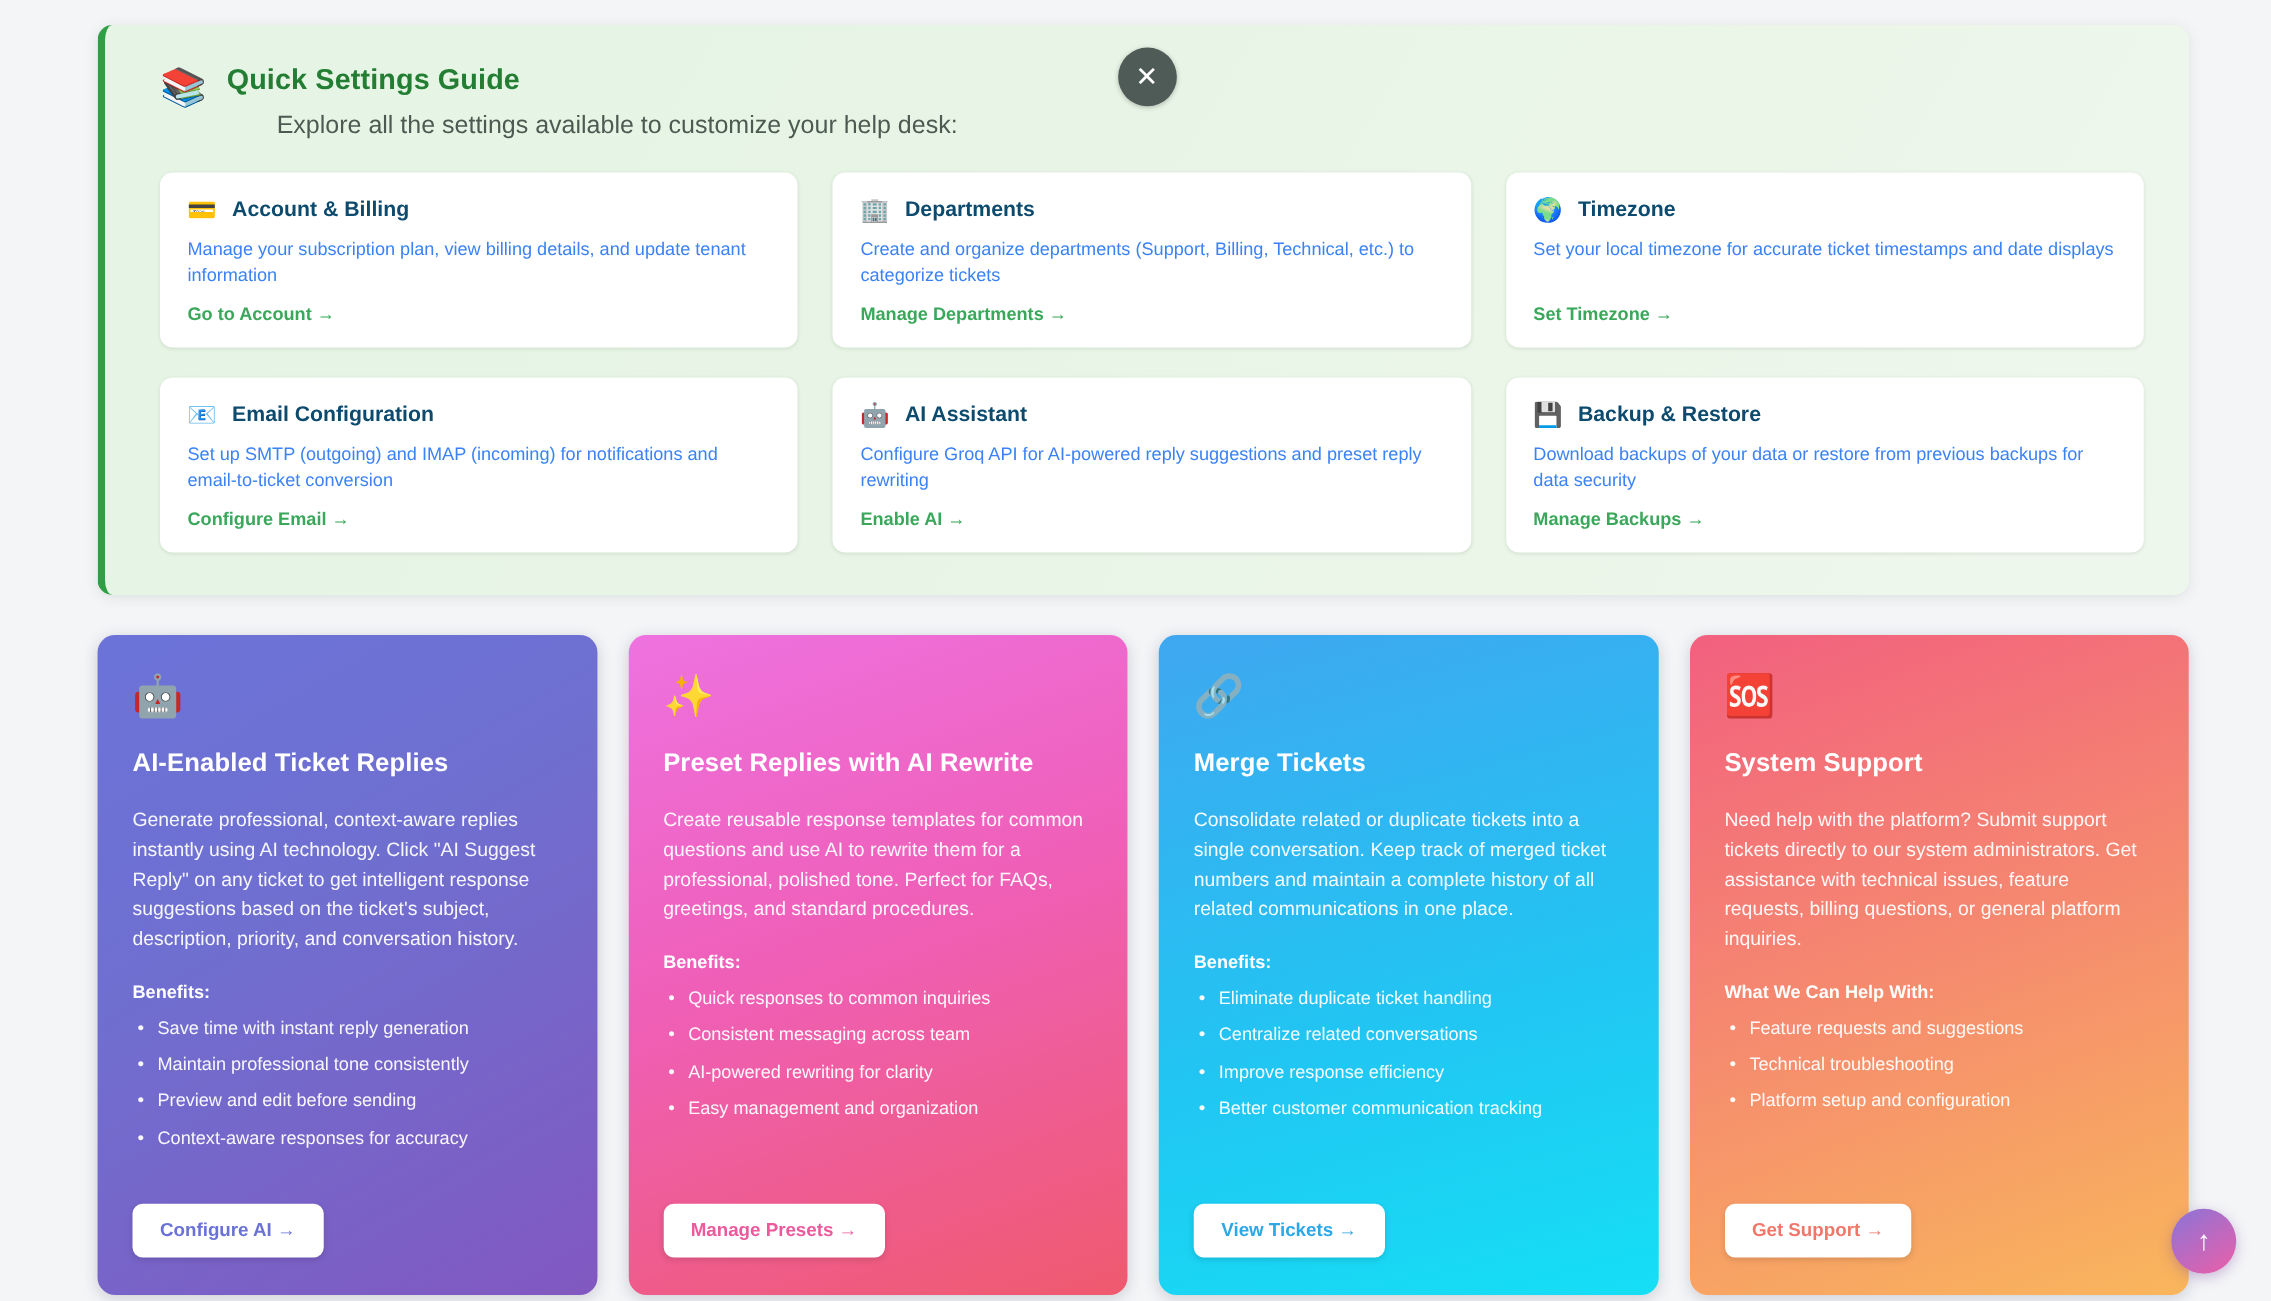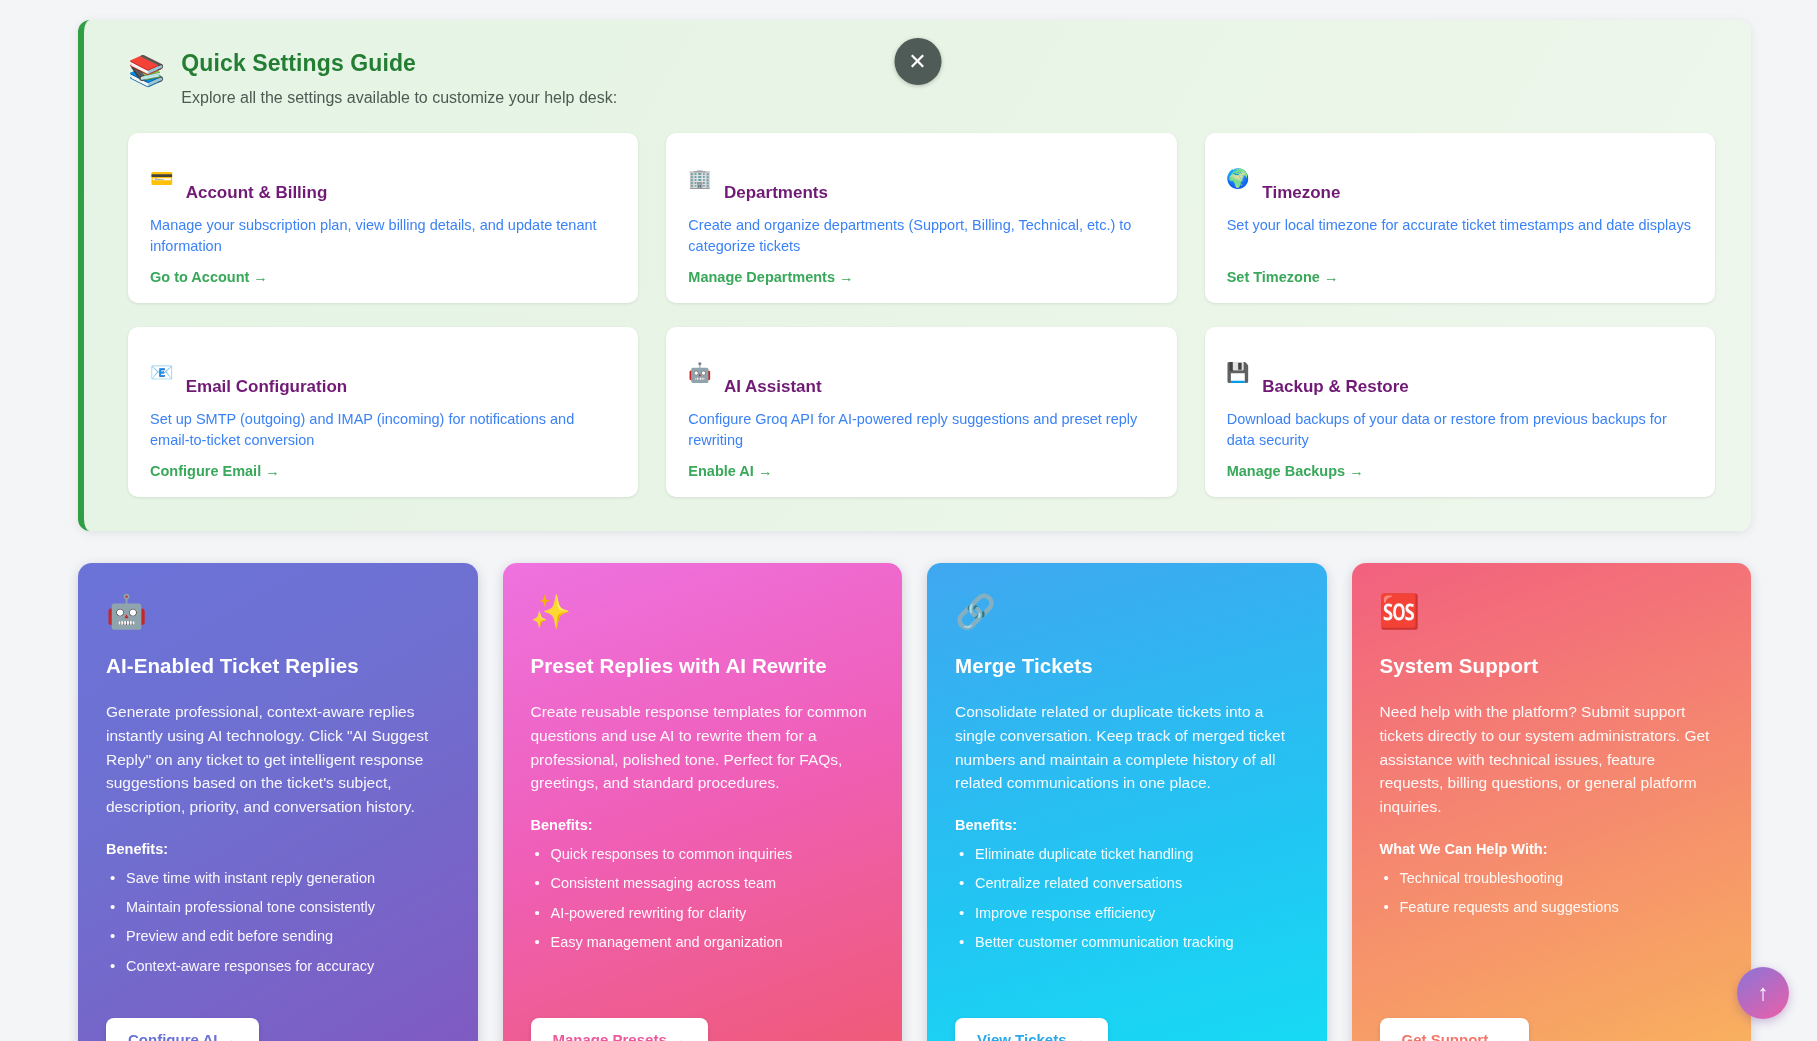--- a/index.html
+++ b/index.html
@@ -31,22 +31,23 @@
   .guide-head { display: flex; align-items: flex-start; gap: 16px; }
   .guide-emoji { font-size: 30px; line-height: 1; margin-top: 6px; }
   .guide-title {
     color: #237d33;
     font-size: 23px;
     font-weight: bold;
     letter-spacing: .1px;
   }
   .guide-sub {
     color: #4d5a52;
-    font-size: 16px;
+    font-size: 20px;
     margin-top: 12px;
+    margin-left: 40px;
   }
   .close-btn {
     position: absolute;
     top: 18px;
     left: 50%;
     transform: translateX(-50%);
     width: 47px; height: 47px;
     border-radius: 50%;
     background: #4e5b57;
     border: none;
@@ -69,24 +70,23 @@
     border-radius: 10px;
     padding: 20px 22px 18px 22px;
     box-shadow: 0 1px 3px rgba(20,50,20,.10);
     min-height: 118px;
     display: flex;
     flex-direction: column;
   }
   .sc-head { display: flex; align-items: center; gap: 12px; }
   .sc-emoji { font-size: 19px; line-height: 1; }
   .sc-title {
-    color: #701a75;
+    color: #0c4a6e;
     font-size: 17px;
     font-weight: bold;
-    margin-top: 30px;
   }
   .sc-desc {
     margin-top: 12px;
     color: #3b82f6;
     font-size: 14.5px;
     line-height: 1.42;
     flex: 1;
   }
   .sc-link {
     margin-top: 13px;
@@ -307,22 +307,23 @@
       </ul>
       <button class="fc-btn btn-3">View Tickets →</button>
     </article>
 
     <article class="feature-card fc-4">
       <span class="fc-emoji">🆘</span>
       <h2 class="fc-title">System Support</h2>
       <p class="fc-desc">Need help with the platform? Submit support tickets directly to our system administrators. Get assistance with technical issues, feature requests, billing questions, or general platform inquiries.</p>
       <div class="fc-benefits-label">What We Can Help With:</div>
       <ul class="fc-list">
+        <li>Feature requests and suggestions</li>
         <li>Technical troubleshooting</li>
-        <li>Feature requests and suggestions</li>
+        <li>Platform setup and configuration</li>
       </ul>
       <button class="fc-btn btn-4">Get Support →</button>
     </article>
 
   </section>
 
   <button class="scroll-top">↑</button>
 
 </div>
 

